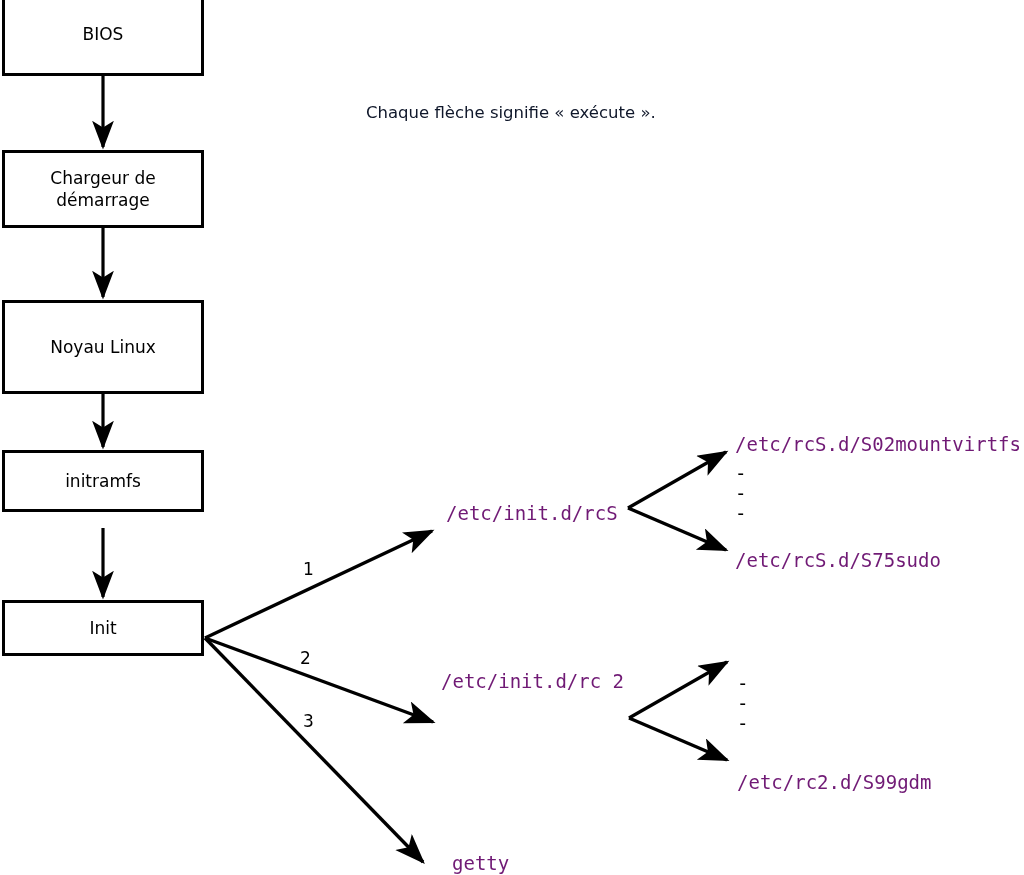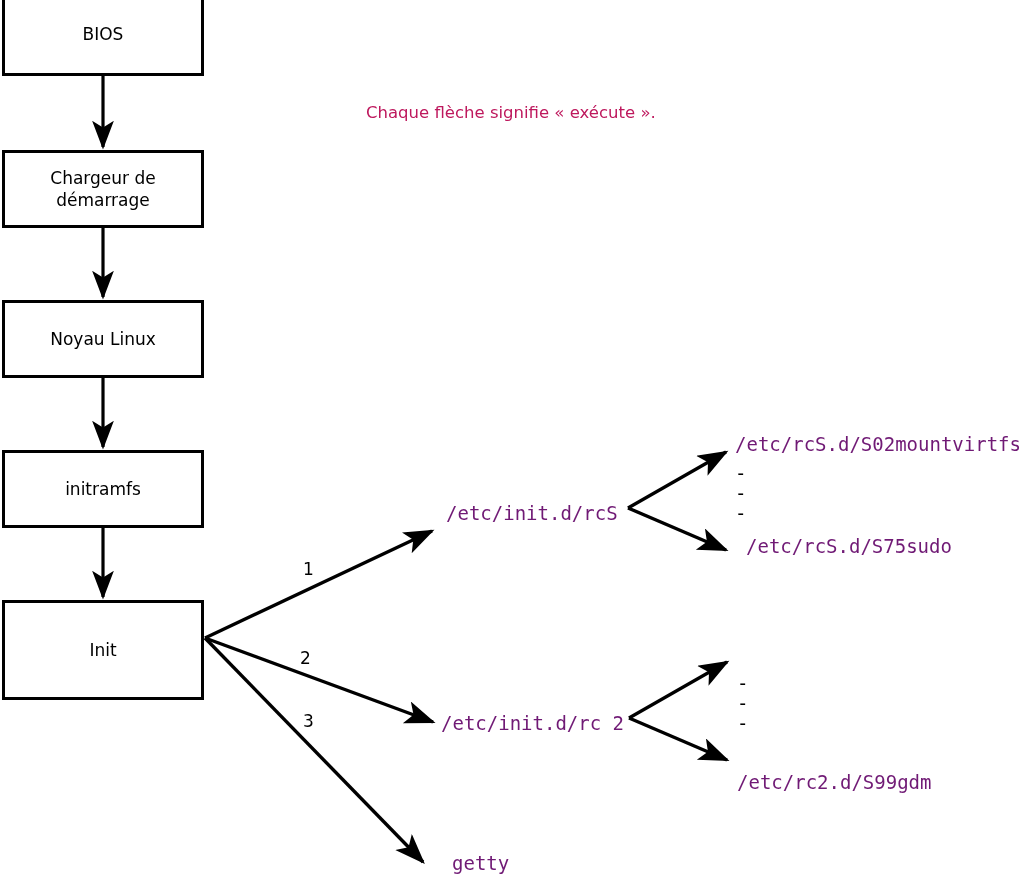--- a/index.html
+++ b/index.html
@@ -59,21 +59,21 @@
     font-family: "DejaVu Sans", sans-serif;
     font-size: 17px;
     color: #000000;
     white-space: nowrap;
     line-height: 1;
   }
   .caption {
     position: absolute;
     font-family: "DejaVu Sans", sans-serif;
     font-size: 16.5px;
-    color: #be185d;
+    color: #0f172a;
     white-space: nowrap;
     line-height: 1;
   }
   .dash-mark {
     position: absolute;
     font-family: "DejaVu Sans Mono", monospace;
     font-size: 19px;
     color: #000000;
     line-height: 1;
   }
@@ -118,44 +118,44 @@
 
   <div class="node-box" style="left:2px; top:-8px; width:202px; height:84px;">
     <span class="node-label">BIOS</span>
   </div>
 
   <div class="node-box" style="left:2px; top:150px; width:202px; height:78px;align-items:center;">
     <span class="node-label">Chargeur de
 démarrage</span>
   </div>
 
-  <div class="node-box" style="left:2px; top:300px; width:202px; height:78px;">
+  <div class="node-box" style="left:2px; top:300px; width:202px; height:94px;">
     <span class="node-label">Noyau Linux</span>
   </div>
 
-  <div class="node-box" style="left:2px; top:450px; width:202px; height:78px;">
+  <div class="node-box" style="left:2px; top:450px; width:202px; height:62px;">
     <span class="node-label">initramfs</span>
   </div>
 
-  <div class="node-box" style="left:2px; top:600px; width:202px; height:100px;">
+  <div class="node-box" style="left:2px; top:600px; width:202px; height:56px;">
     <span class="node-label">Init</span>
   </div>
 
   <div class="num-label" style="left:303px; top:561px;">1</div>
   <div class="num-label" style="left:300px; top:650px;">2</div>
   <div class="num-label" style="left:303px; top:713px;">3</div>
 
   <div class="mono-label" style="left:446px; top:504px;">/etc/init.d/rcS</div>
-  <div class="mono-label" style="left:441px; top:714px;">/etc/init.d/rc 2</div>
+  <div class="mono-label" style="left:441px; top:672px;">/etc/init.d/rc 2</div>
   <div class="mono-label" style="left:452px; top:854px;">getty</div>
 
   <div class="mono-label" style="left:735px; top:435px;">/etc/rcS.d/S02mountvirtfs</div>
   <div class="dash-mark" style="left:735px; top:464px;">-</div>
   <div class="dash-mark" style="left:735px; top:484px;">-</div>
   <div class="dash-mark" style="left:735px; top:504px;">-</div>
-  <div class="mono-label" style="left:735px; top:537px;margin-left:11px;">/etc/rcS.d/S75sudo</div>
+  <div class="mono-label" style="left:735px; top:551px;">/etc/rcS.d/S75sudo</div>
 
   <div class="dash-mark" style="left:737px; top:674px;">-</div>
   <div class="dash-mark" style="left:737px; top:694px;">-</div>
   <div class="dash-mark" style="left:737px; top:714px;">-</div>
   <div class="mono-label" style="left:737px; top:773px;">/etc/rc2.d/S99gdm</div>
 
 </div>
 
 </body></html>

